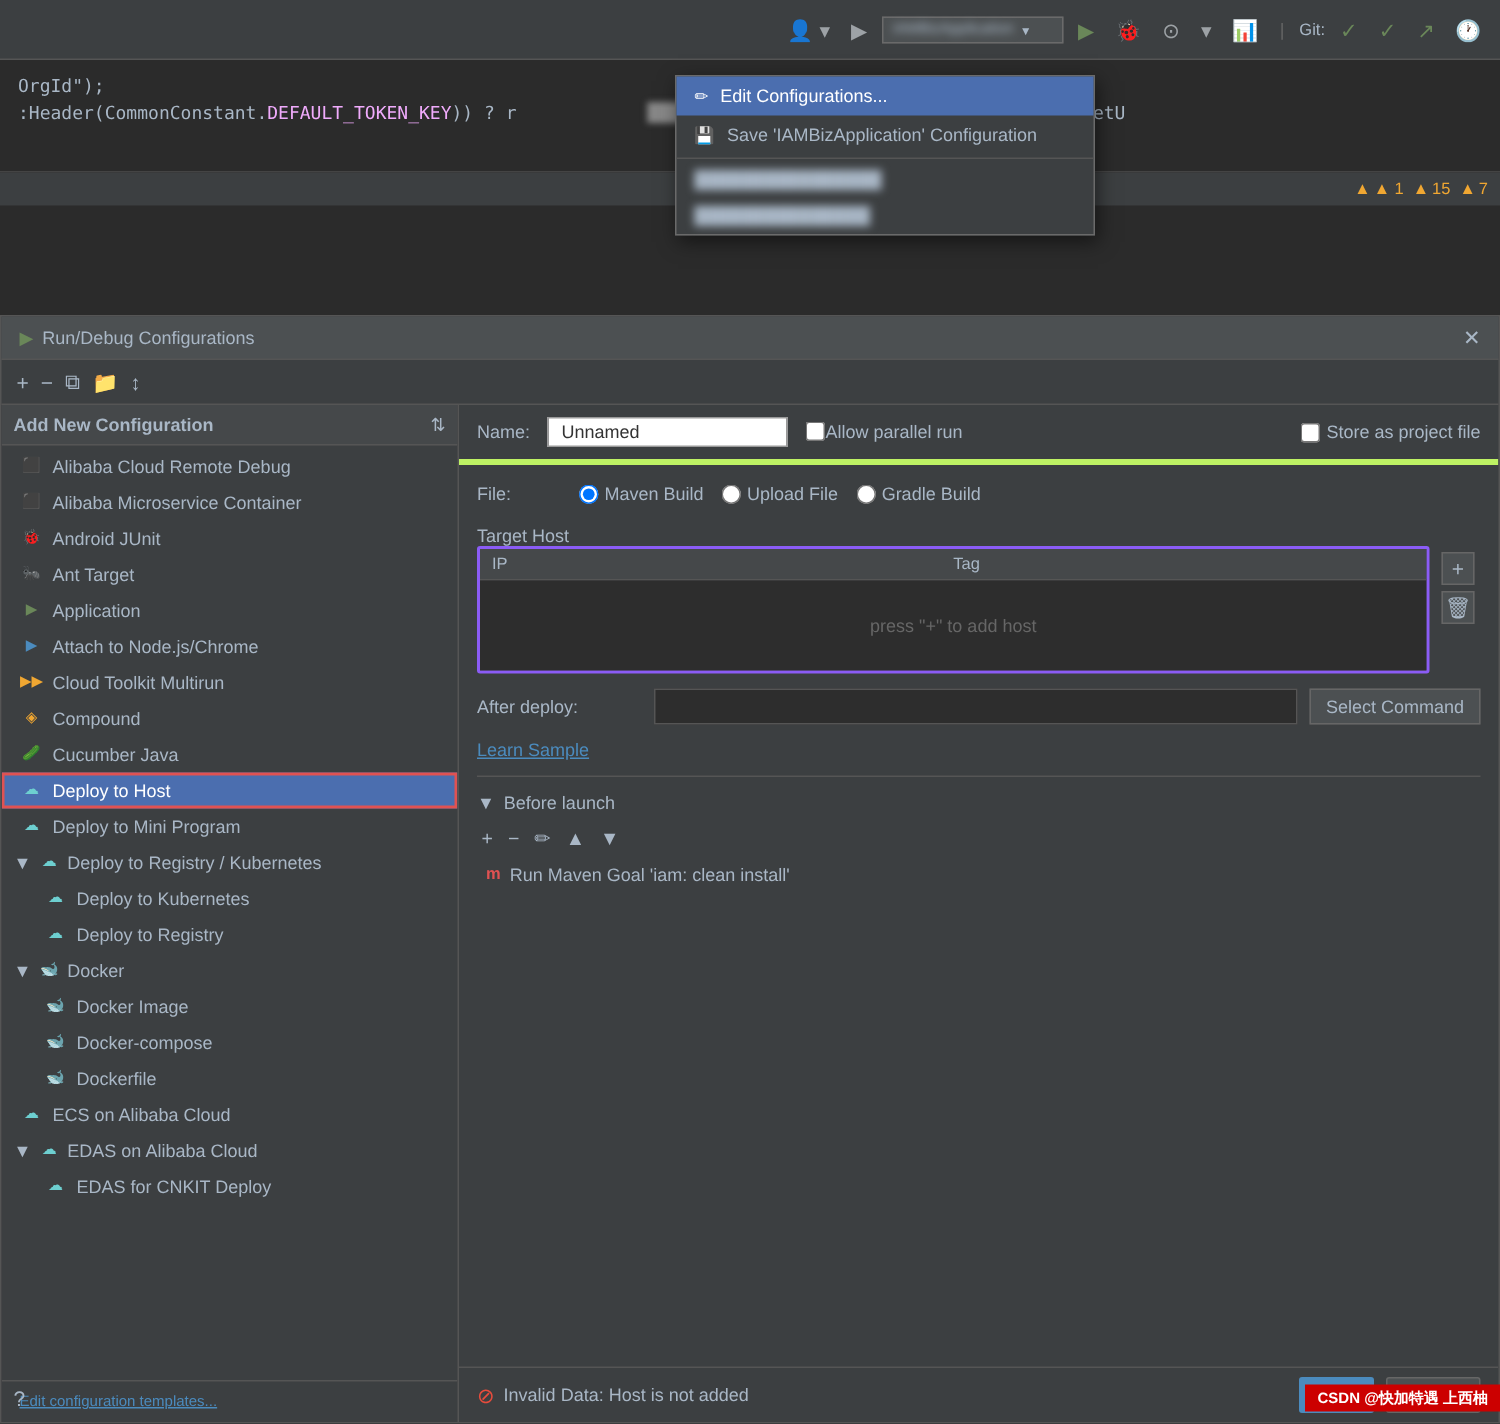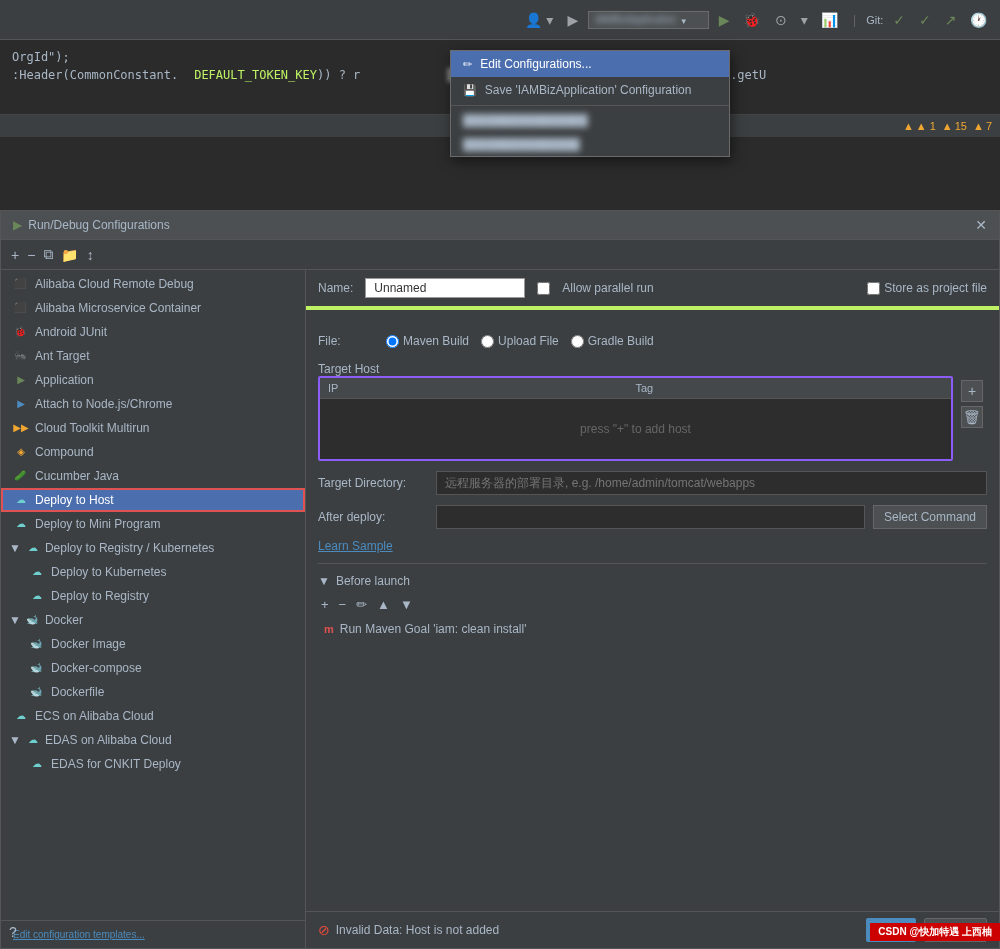--- a/index.html
+++ b/index.html
@@ -55,21 +55,21 @@
       height: 75px;
       padding: 8px 12px;
       font-family: 'Consolas', monospace;
       font-size: 12px;
       border-bottom: 1px solid #444;
       color: #a9b7c6;
     }
     .code-line {
       line-height: 18px;
     }
-    .code-param { color: #bef264; margin-left: 16px; }
+    .code-param { color: #f0abfc; }
 
     
     .warning-bar {
       background: #3c3f41;
       height: 22px;
       display: flex;
       align-items: center;
       justify-content: flex-end;
       padding: 0 8px;
       gap: 6px;
@@ -255,22 +255,22 @@
     .name-input {
       background: #fff;
       border: 1px solid #999;
       color: #333;
       padding: 2px 8px;
       font-size: 12px;
       width: 160px;
     }
     .checkbox-label {
       display: flex;
-      align-items: flex-end;
-      gap: 12px;
+      align-items: flex-start;
+      gap: 0;
       font-size: 12px;
       color: #a9b7c6;
     }
     .store-label {
       display: flex;
       align-items: center;
       gap: 4px;
       font-size: 12px;
       color: #a9b7c6;
       margin-left: auto;
@@ -301,21 +301,20 @@
       overflow-y: auto;
       display: flex;
       flex-direction: column;
       gap: 10px;
     }
     .field-row {
       display: flex;
       align-items: center;
       gap: 8px;
       font-size: 12px;
-      margin-top: 12px;
     }
     .field-label { color: #a9b7c6; min-width: 60px; }
     .radio-group {
       display: flex;
       align-items: center;
       gap: 12px;
     }
     .radio-item {
       display: flex;
       align-items: center;
@@ -610,20 +609,24 @@
     <button class="toolbar-btn">+</button>
     <button class="toolbar-btn">−</button>
     <button class="toolbar-btn">⧉</button>
     <button class="toolbar-btn">📁</button>
     <button class="toolbar-btn">↕</button>
   </div>
 
   <div class="dialog-body">
 
     <div class="sidebar">
+      <div class="sidebar-header">
+        <span class="sidebar-title">Add New Configuration</span>
+        <span style="color:#a9b7c6;cursor:pointer;">⇅</span>
+      </div>
       <div class="sidebar-list">
 
         <div class="sidebar-item">
           <span class="sidebar-item-icon icon-teal">⬛</span>
           <span>Alibaba Cloud Remote Debug</span>
         </div>
         <div class="sidebar-item">
           <span class="sidebar-item-icon icon-teal">⬛</span>
           <span>Alibaba Microservice Container</span>
         </div>
@@ -761,24 +764,20 @@
                 <span>press "+" to add host</span>
               </div>
             </div>
             <div class="host-table-actions">
               <button class="table-action-btn">+</button>
               <button class="table-action-btn">🗑</button>
             </div>
           </div>
         </div>
 
-        <div class="target-dir-row">
-          <span class="field-label" style="min-width:110px;">Target Directory:</span>
-          <input class="target-dir-input" type="text" placeholder="远程服务器的部署目录, e.g. /home/admin/tomcat/webapps" style="">
-        </div>
 
         <div class="after-deploy-row">
           <span class="field-label" style="min-width:110px;">After deploy:</span>
           <input class="after-deploy-input" type="text" style="">
           <button class="select-command-btn">Select Command</button>
         </div>
 
         <div>
           <span class="learn-sample-link">Learn Sample</span>
         </div>

